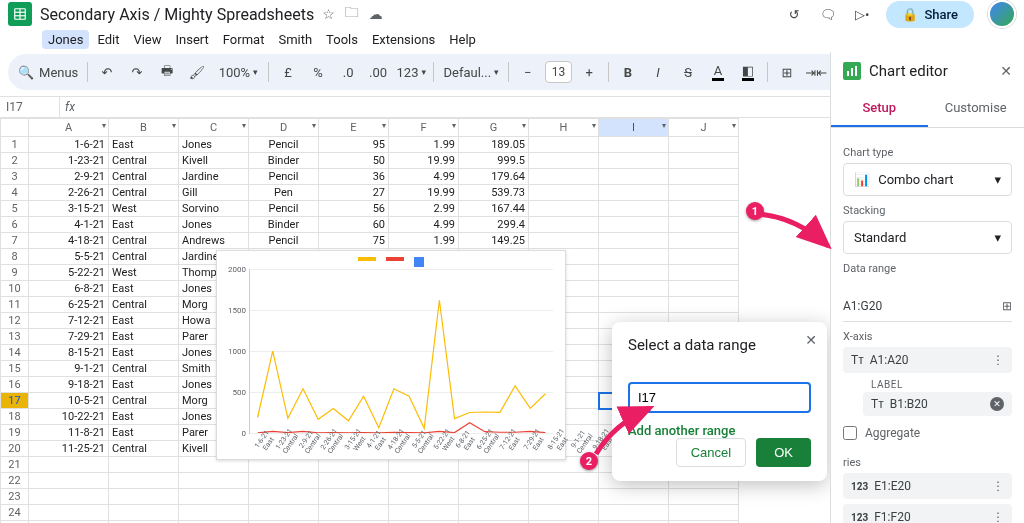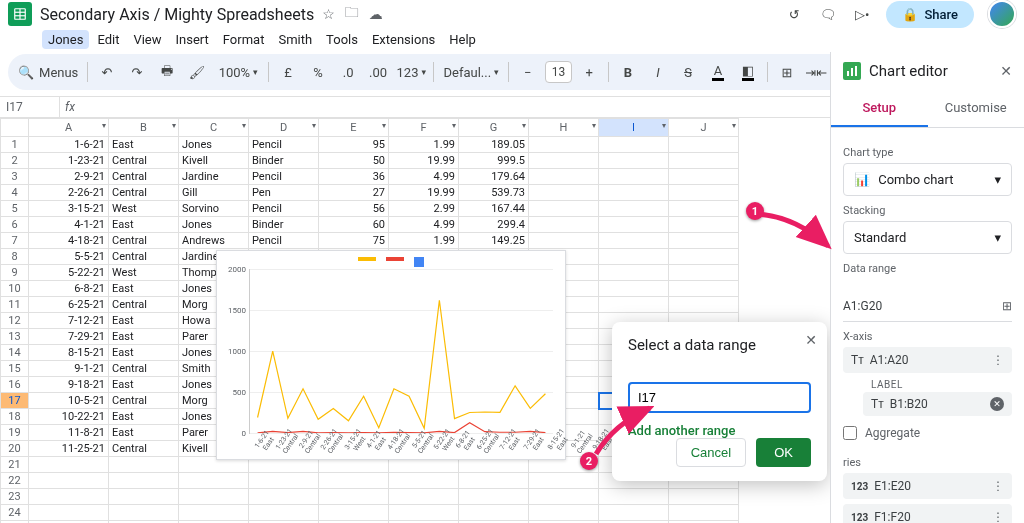--- a/index.html
+++ b/index.html
@@ -38,26 +38,26 @@
 
   
   .grid-wrap{position:relative;display:flex;height:calc(523px - 28px - 22px - 46px - 22px);}
   .grid-scroll{overflow:hidden;flex:none;width:820px;position:relative;}
   table.grid{border-collapse:collapse;table-layout:fixed;}
   table.grid th, table.grid td{border:1px solid #e0e0e0;font-size:11px;height:16px;padding:0 3px;overflow:hidden;white-space:nowrap;}
   table.grid th{background:#fff;font-weight:normal;color:#5f6368;text-align:center;position:relative;}
   table.grid th.colh{height:18px;}
   table.grid th.colh.sel{background:#d3e3fd;color:#0b57d0;}
   table.grid td.rowh{background:#fff;color:#5f6368;text-align:center;width:28px;}
-  table.grid tr.selrow td.rowh{background:#fdba74;color:#0b57d0;}
+  table.grid tr.selrow td.rowh{background:#eab308;color:#0b57d0;}
   table.grid tr.selrow td.selcell{outline:2px solid #1a73e8;outline-offset:-1px;background:#fff;}
   .col-a{width:80px;text-align:right;}
   .col-b{width:70px;text-align:left;}
   .col-c{width:70px;text-align:left;}
-  .col-d{width:70px;text-align:left;}
+  .col-d{width:70px;text-align:center;}
   .col-e{width:70px;text-align:right;}
   .col-f{width:70px;text-align:right;margin-top:36px;}
   .col-g{width:70px;text-align:right;}
   .col-h,.col-i,.col-j{width:70px;}
   .row-dd::after{content:"▾";font-size:8px;color:#5f6368;position:absolute;right:2px;}
 
   
   .chart-box{position:absolute;left:216px;top:250px;width:350px;height:210px;background:#fff;border:1px solid #dadce0;box-shadow:0 1px 3px rgba(0,0,0,.15);padding:6px;}
   .legend{display:flex;justify-content:center;gap:10px;margin-bottom:2px;}
   .lg{width:18px;height:4px;}

